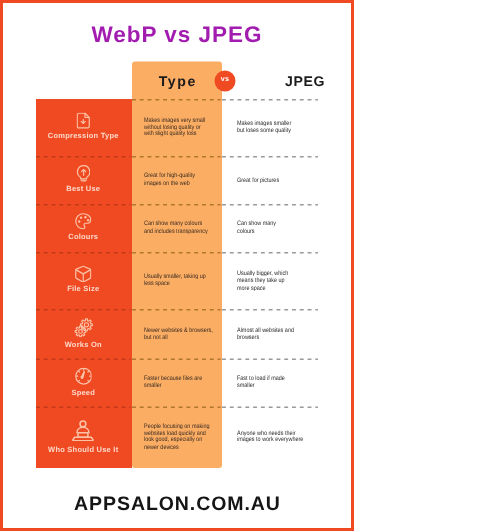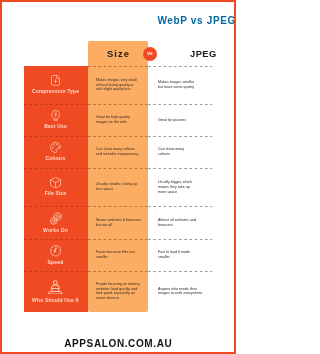--- a/index.html
+++ b/index.html
@@ -10,23 +10,23 @@
     background:#ffffff;
     font-family:"Liberation Sans", sans-serif;
     position:relative;
     overflow:hidden;
     -webkit-font-smoothing:antialiased;
   }
   .frame { position:absolute; inset:0; border:2px solid #F04A23; pointer-events:none; z-index:30; }
 
   .title {
     position:absolute; left:0; right:0; top:16px;
-    text-align:right;
-    font-size:10px; font-weight:700; letter-spacing:0.65px;
-    color:#0369a1; line-height:1;
+    text-align:center;
+    font-size:15px; font-weight:700; letter-spacing:0.65px;
+    color:#a21caf; line-height:1;
   }
 
   
   .table { position:absolute; left:24px; top:41px; width:188px; height:271px; }
 
   .headpanel {
     position:absolute; left:64px; top:0; width:60px; height:25px;
     background:#FBAD64; border-radius:2px 2px 0 0;
   }
   .headrow {
@@ -76,35 +76,35 @@
   .sep { position:absolute; left:0; width:188px; height:1px; }
   .sep i { position:absolute; top:0; height:1px; display:block;
      background-image:linear-gradient(to right,currentColor 0 2.6px, transparent 2.6px 5.2px);
      background-size:5.2px 1px; }
   .sep .s-left  { left:0;     width:63px;  color:#C13A18; }
   .sep .s-mid   { left:64px;  width:59px;  color:#B2752F; }
   .sep .s-right { left:124px; width:64px;  color:#9a9a9a; }
 
   .footer {
     position:absolute; left:0; right:0; top:328.3px; text-align:center;
-    font-size:10px; font-weight:700; color:#151515; letter-spacing:0.62px; text-indent:0.62px;margin-top:10px;
+    font-size:13px; font-weight:700; color:#151515; letter-spacing:0.62px; text-indent:0.62px;
   }
 </style>
 </head>
 <body>
 
 <div class="frame"></div>
 
 <div class="title">WebP vs JPEG</div>
 
 <div class="table">
 
   <div class="headpanel"></div>
   <div class="headrow">
-    <span class="hleft">Size</span>
+    <span class="hleft">Type</span>
     <span class="vsbadge">vs</span>
     <span class="hright">JPEG</span>
   </div>
 
   <div class="labelcol">
       <div class="lrow" style="top:0.0px;height:38.2px">
         <span class="licon" style="width:9px;height:10.8px">
           <svg viewBox="0 0 20 24" fill="none" stroke="currentColor" stroke-width="1.75" stroke-linecap="round" stroke-linejoin="round">
             <path d="M12.6 1.1H3.1A2 2 0 0 0 1.1 3.1v17.8a2 2 0 0 0 2 2h13.8a2 2 0 0 0 2-2V7.4z"></path>
             <path d="M12.6 1.1v6.3h6.3"></path>

